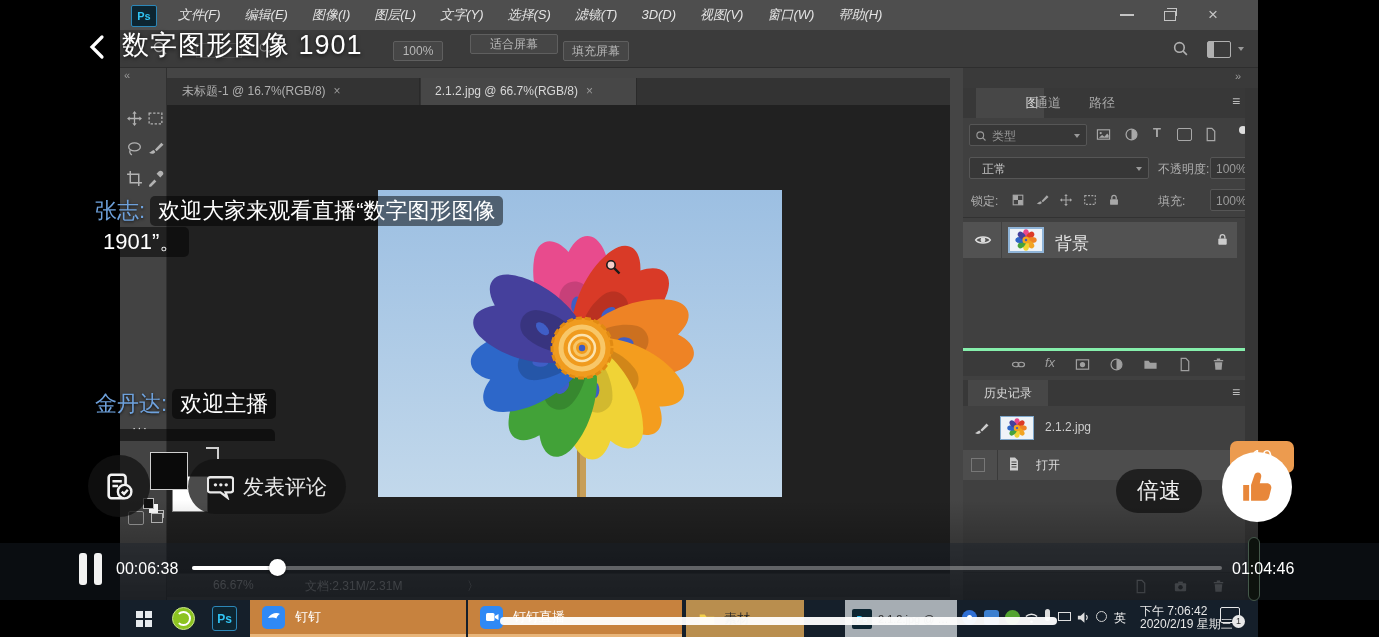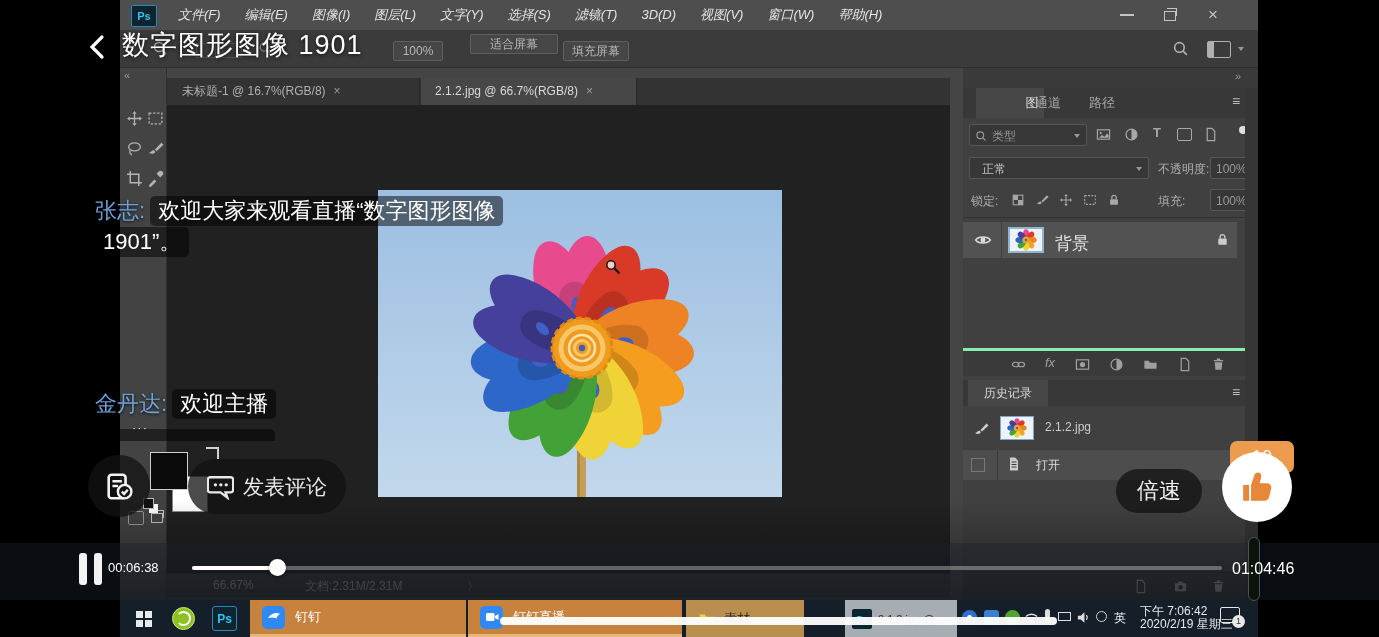--- a/index.html
+++ b/index.html
@@ -532,19 +532,19 @@
   <svg class="ic" width="34" height="34" viewBox="0 0 16 16" style="margin:18px auto;color:#e8873a;">
       <use href="#s-thumb"></use>
     </svg>
 </div>
 
 <div class="a" style="left:1248px;top:537px;width:12px;height:64px;border-radius:6px;background:#0d120d;border:1px solid #44584a;box-sizing:border-box;z-index:9;"></div>
 <div class="a z12" style="left:79px;top:553px;width:26px;height:32px;">
   <div style="position:absolute;left:0;top:0;width:8px;height:32px;border-radius:3px;background:#f2f2f2;"></div>
   <div style="position:absolute;left:15px;top:0;width:8px;height:32px;border-radius:3px;background:#f2f2f2;"></div>
 </div>
-<div class="a z12" style="left:108px;top:560px;color:#fff;font-size:13px;">00:06:38</div>
+<div class="a z12" style="left:116px;top:560px;color:#fff;font-size:16px;">00:06:38</div>
 <div class="a z12" style="left:192px;top:566px;width:1030px;height:4px;border-radius:2px;background:rgba(255,255,255,.32);"></div>
 <div class="a z12" style="left:192px;top:566px;width:85px;height:4px;border-radius:2px;background:#fff;"></div>
 <div class="a z12" style="left:269px;top:559px;width:17px;height:17px;border-radius:50%;background:#fff;box-shadow:0 1px 3px rgba(0,0,0,.5);"></div>
 <div class="a z12" style="left:1232px;top:560px;color:#fff;font-size:16px;">01:04:46</div>
 
 <div class="a" style="left:500px;top:617px;width:557px;height:8px;border-radius:4px;background:rgba(255,255,255,.95);z-index:30;"></div>
 
 </body></html>

